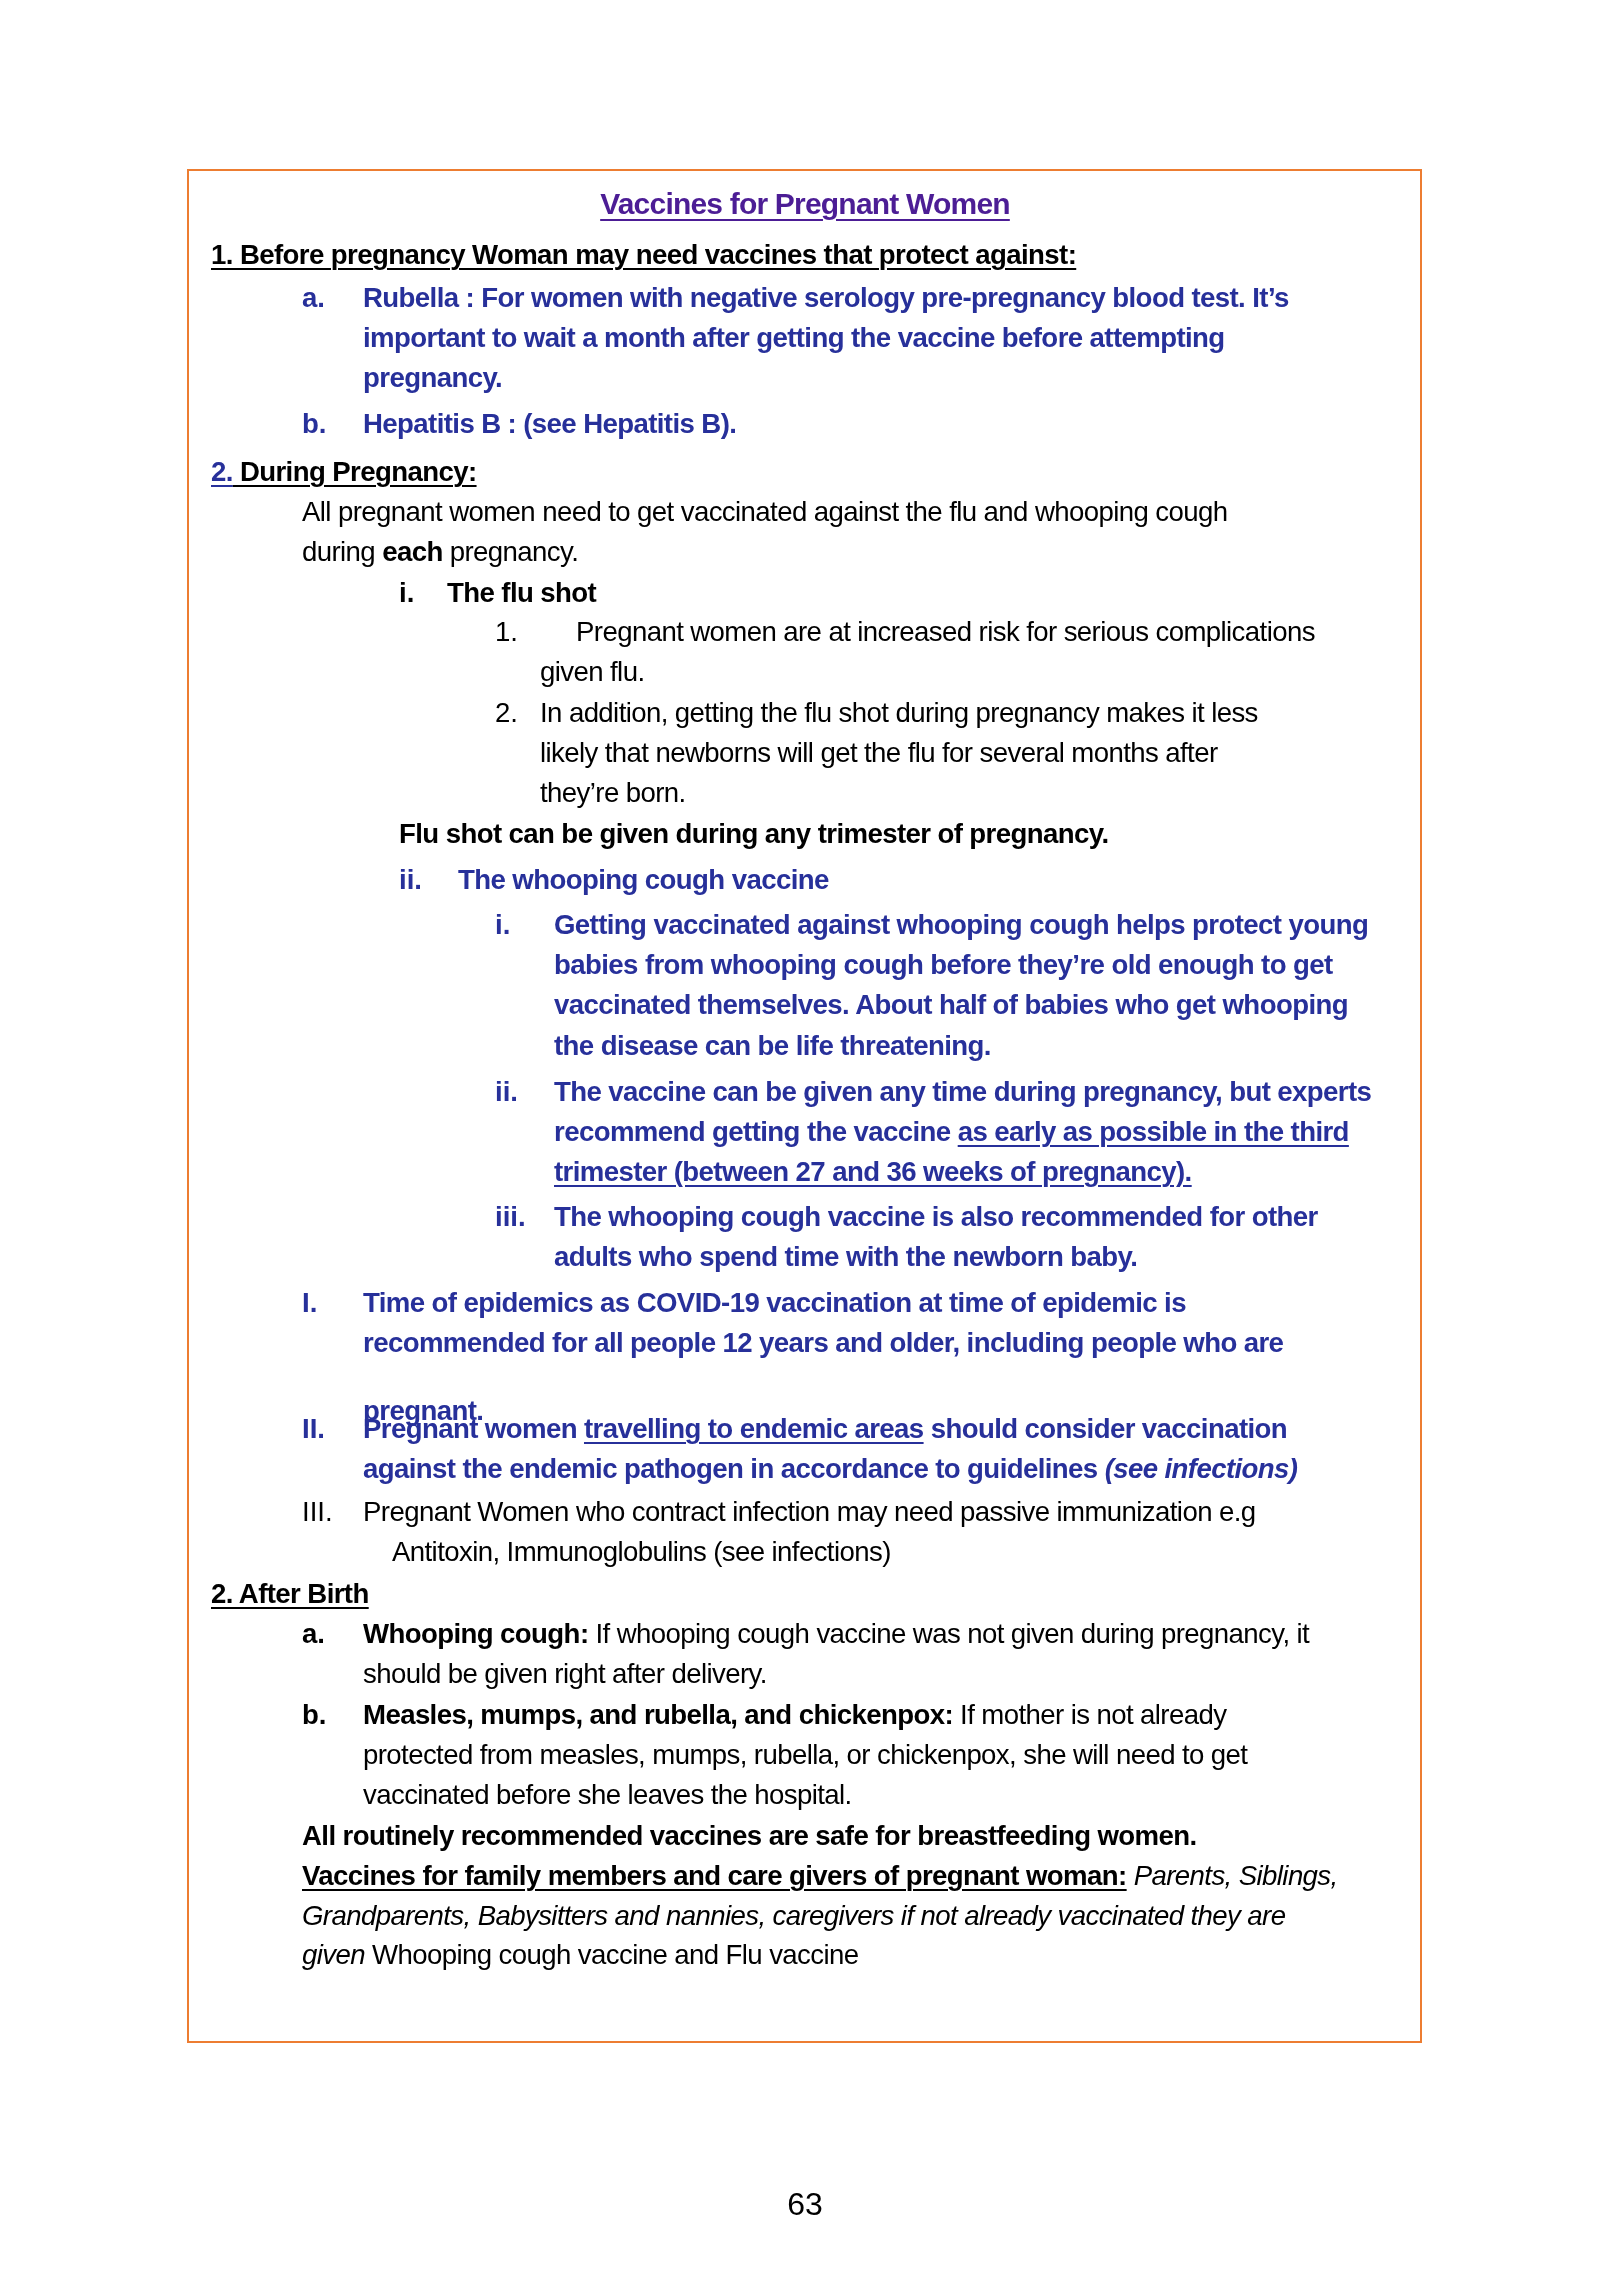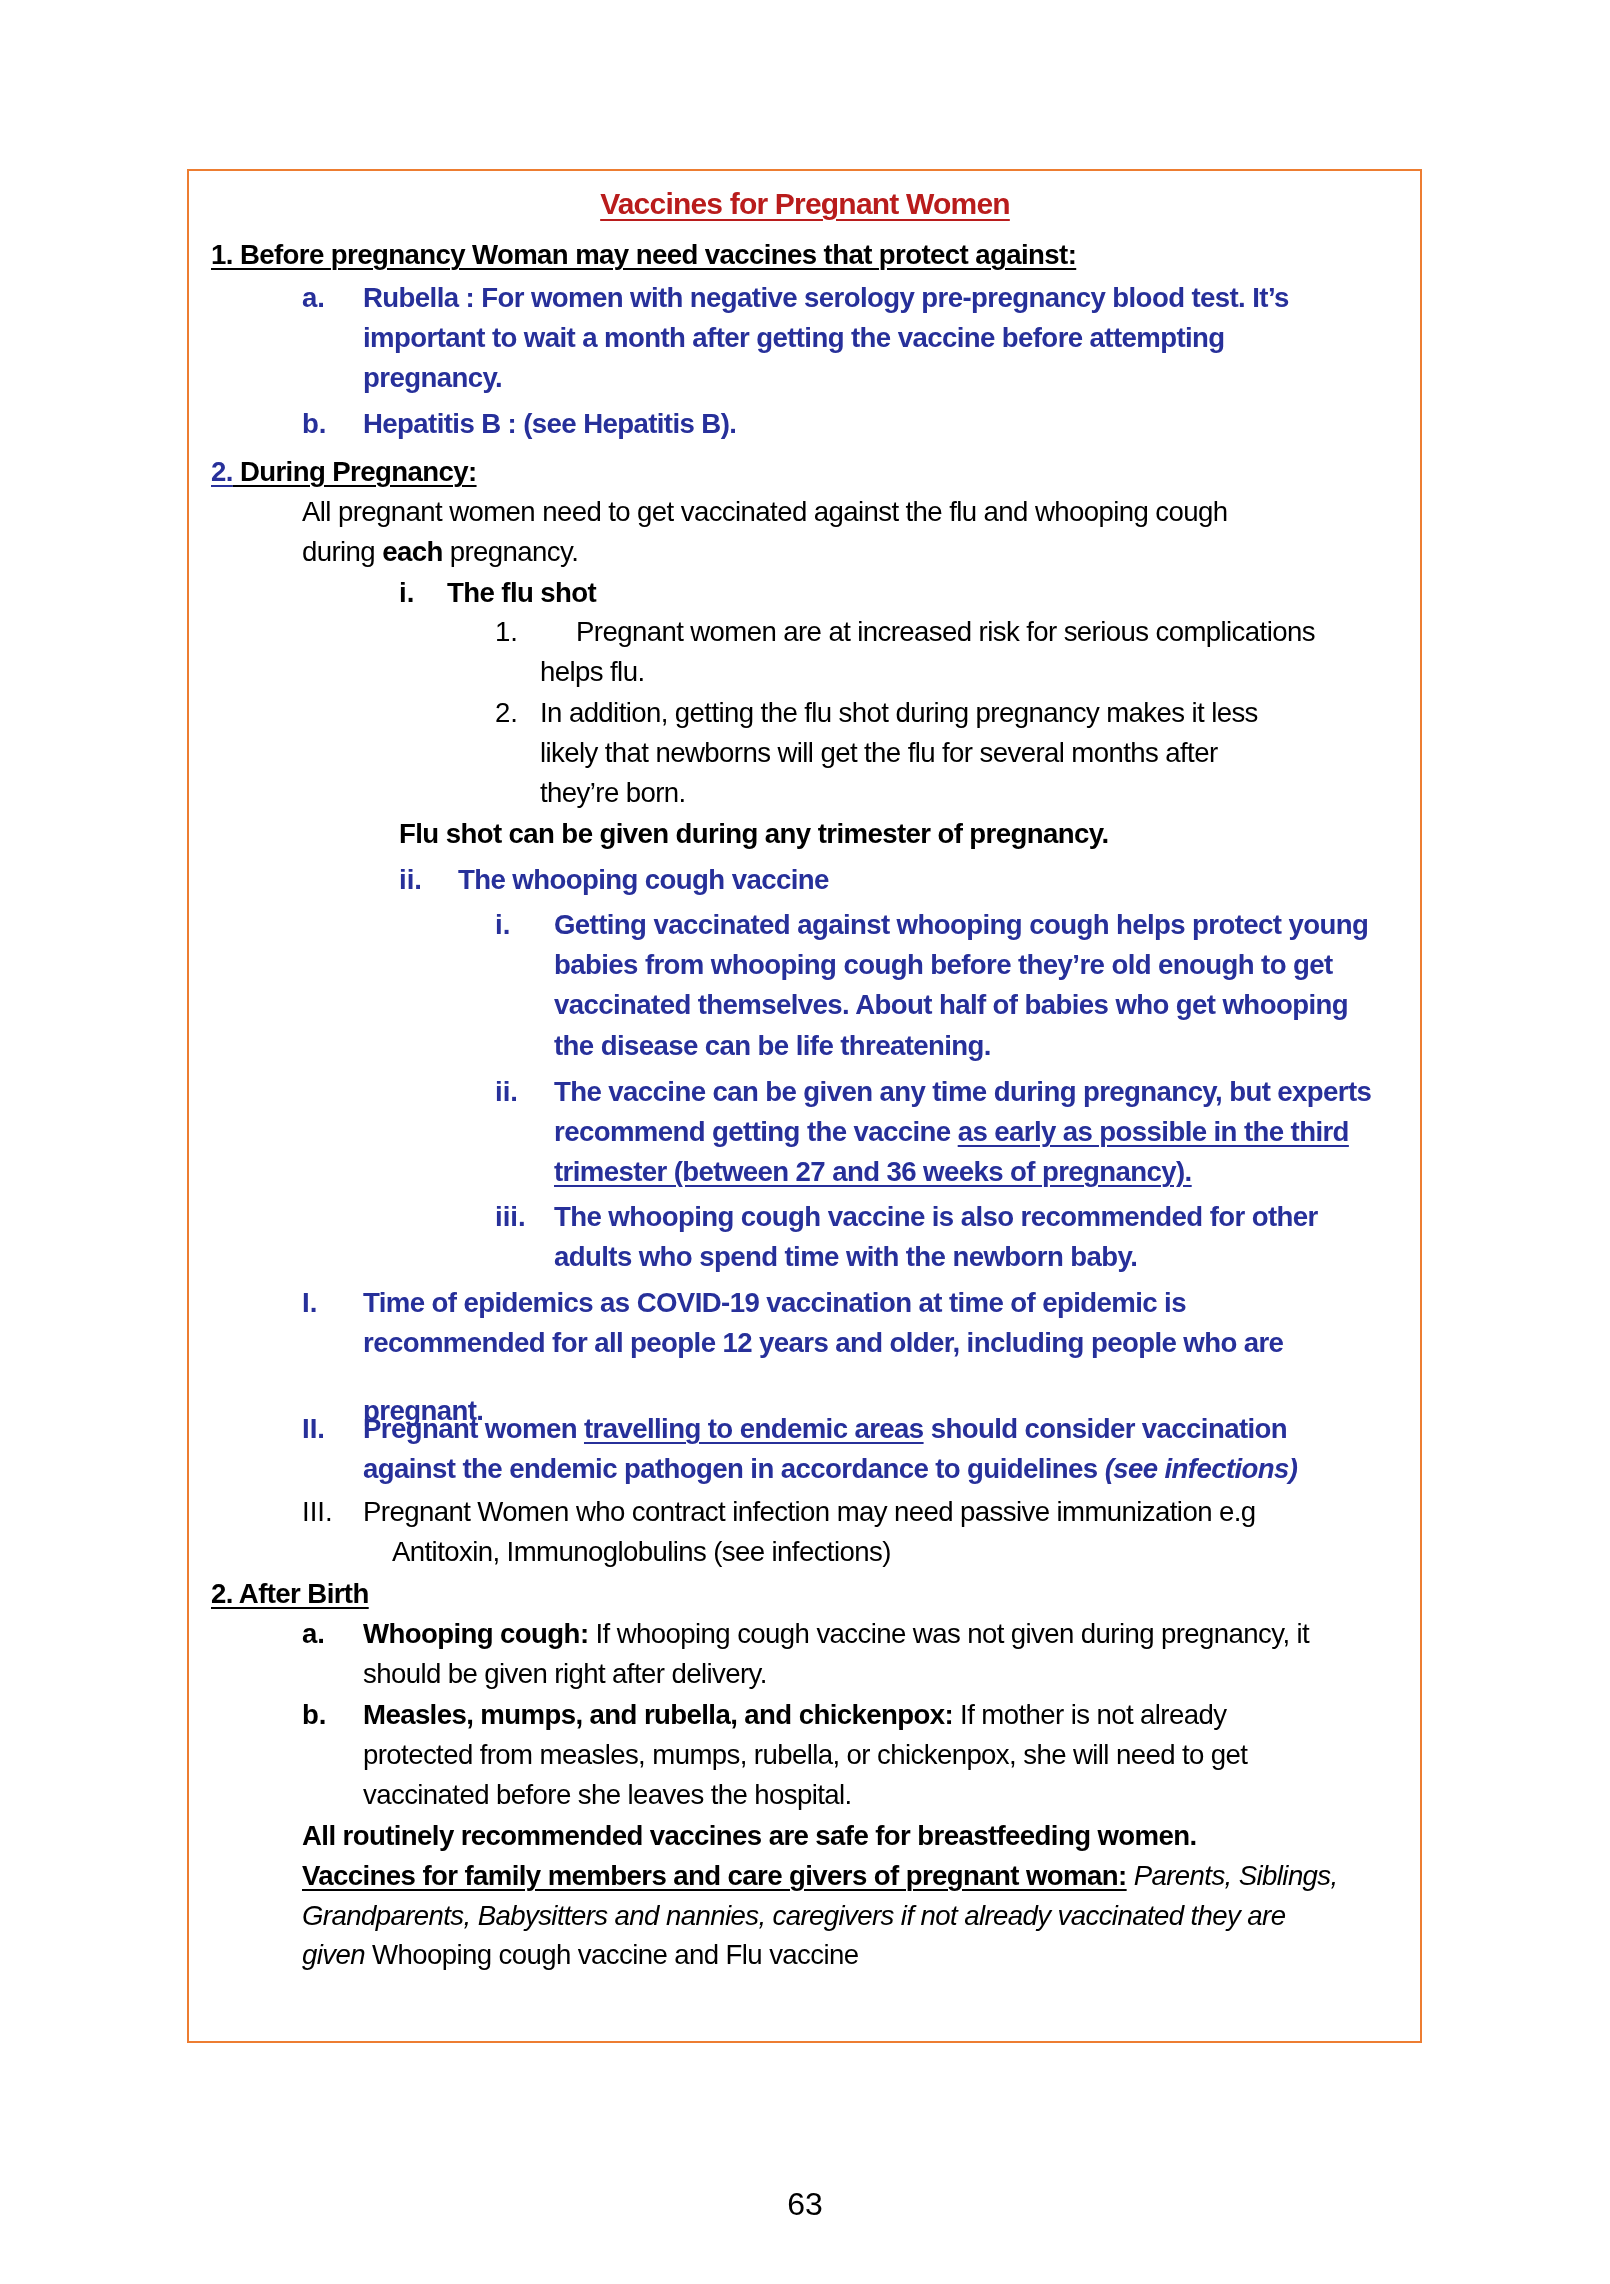--- a/index.html
+++ b/index.html
@@ -6,21 +6,21 @@
   body { width: 1610px; height: 2285px; position: relative; overflow: hidden;
          font-family: "Liberation Sans", sans-serif; color: #000; }
   .box { position: absolute; left: 187px; top: 169px; width: 1235px; height: 1874px;
          border: 2.9px solid #ED7D31; box-sizing: border-box; }
   .ln { position: absolute; white-space: nowrap; font-size: 27.6px; line-height: 38px;
         letter-spacing: -0.6px; }
   .b { font-weight: bold; }
   .blue { color: #27309A; }
   .u { text-decoration: underline; text-underline-offset: 3.8px; text-decoration-thickness: 1.9px; }
   .i { font-style: italic; }
-  .title { font-size: 30px; font-weight: bold; color: #b91c1c; text-decoration: underline;
+  .title { font-size: 30px; font-weight: bold; color: #4c1d95; text-decoration: underline;
            text-underline-offset: 4.8px; text-decoration-thickness: 1.9px; left: 0; width: 1610px;
            text-align: center; letter-spacing: -0.8px; }
   .mk { position: absolute; white-space: nowrap; font-size: 27.6px; line-height: 38px; }
   .pagenum { position: absolute; top: 2186px; left: 0; width: 1610px; text-align: center;
              font-size: 32px; font-family: "Liberation Sans", sans-serif; }
 </style>
 </head>
 <body>
 
 <div class="box"></div>
@@ -40,21 +40,21 @@
 <div class="ln b" style="left:211px; top:453px;"><span class="u blue">2.</span><span class="u"> During Pregnancy:</span></div>
 
 <div class="ln" style="left:302px; top:493px;">All pregnant women need to get vaccinated against the flu and whooping cough</div>
 <div class="ln" style="left:302px; top:533px;"><span>during </span><span class="b">each</span><span> pregnancy.</span></div>
 
 <div class="mk b" style="left:399px; top:574px;">i.</div>
 <div class="ln b" style="left:447px; top:574px;">The flu shot</div>
 
 <div class="mk" style="left:495px; top:613px;">1.</div>
 <div class="ln" style="left:540px; top:613px;margin-left:36px;">Pregnant women are at increased risk for serious complications</div>
-<div class="ln" style="left:540px; top:653px;">helps flu.</div>
+<div class="ln" style="left:540px; top:653px;">given flu.</div>
 
 <div class="mk" style="left:495px; top:694px;">2.</div>
 <div class="ln" style="left:540px; top:694px;">In addition, getting the flu shot during pregnancy makes it less</div>
 <div class="ln" style="left:540px; top:734px;">likely that newborns will get the flu for several months after</div>
 <div class="ln" style="left:540px; top:774px;">they’re born.</div>
 
 <div class="ln b" style="left:399px; top:815px;">Flu shot can be given during any trimester of pregnancy.</div>
 
 <div class="mk b blue" style="left:399px; top:861px;">ii.</div>
 <div class="ln b blue" style="left:458px; top:861px;">The whooping cough vaccine</div>

